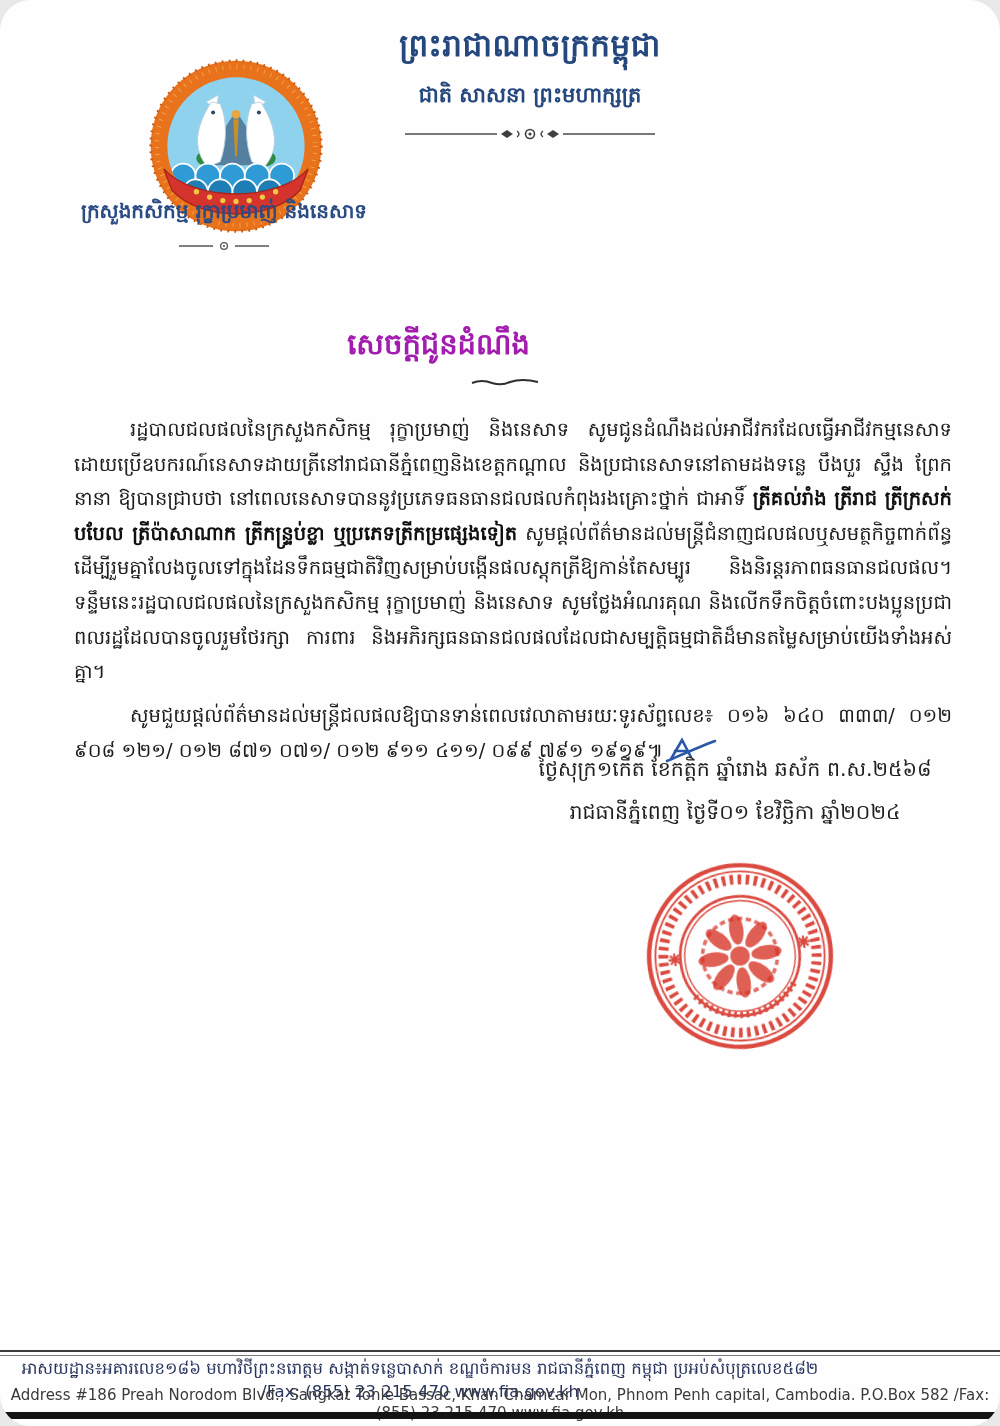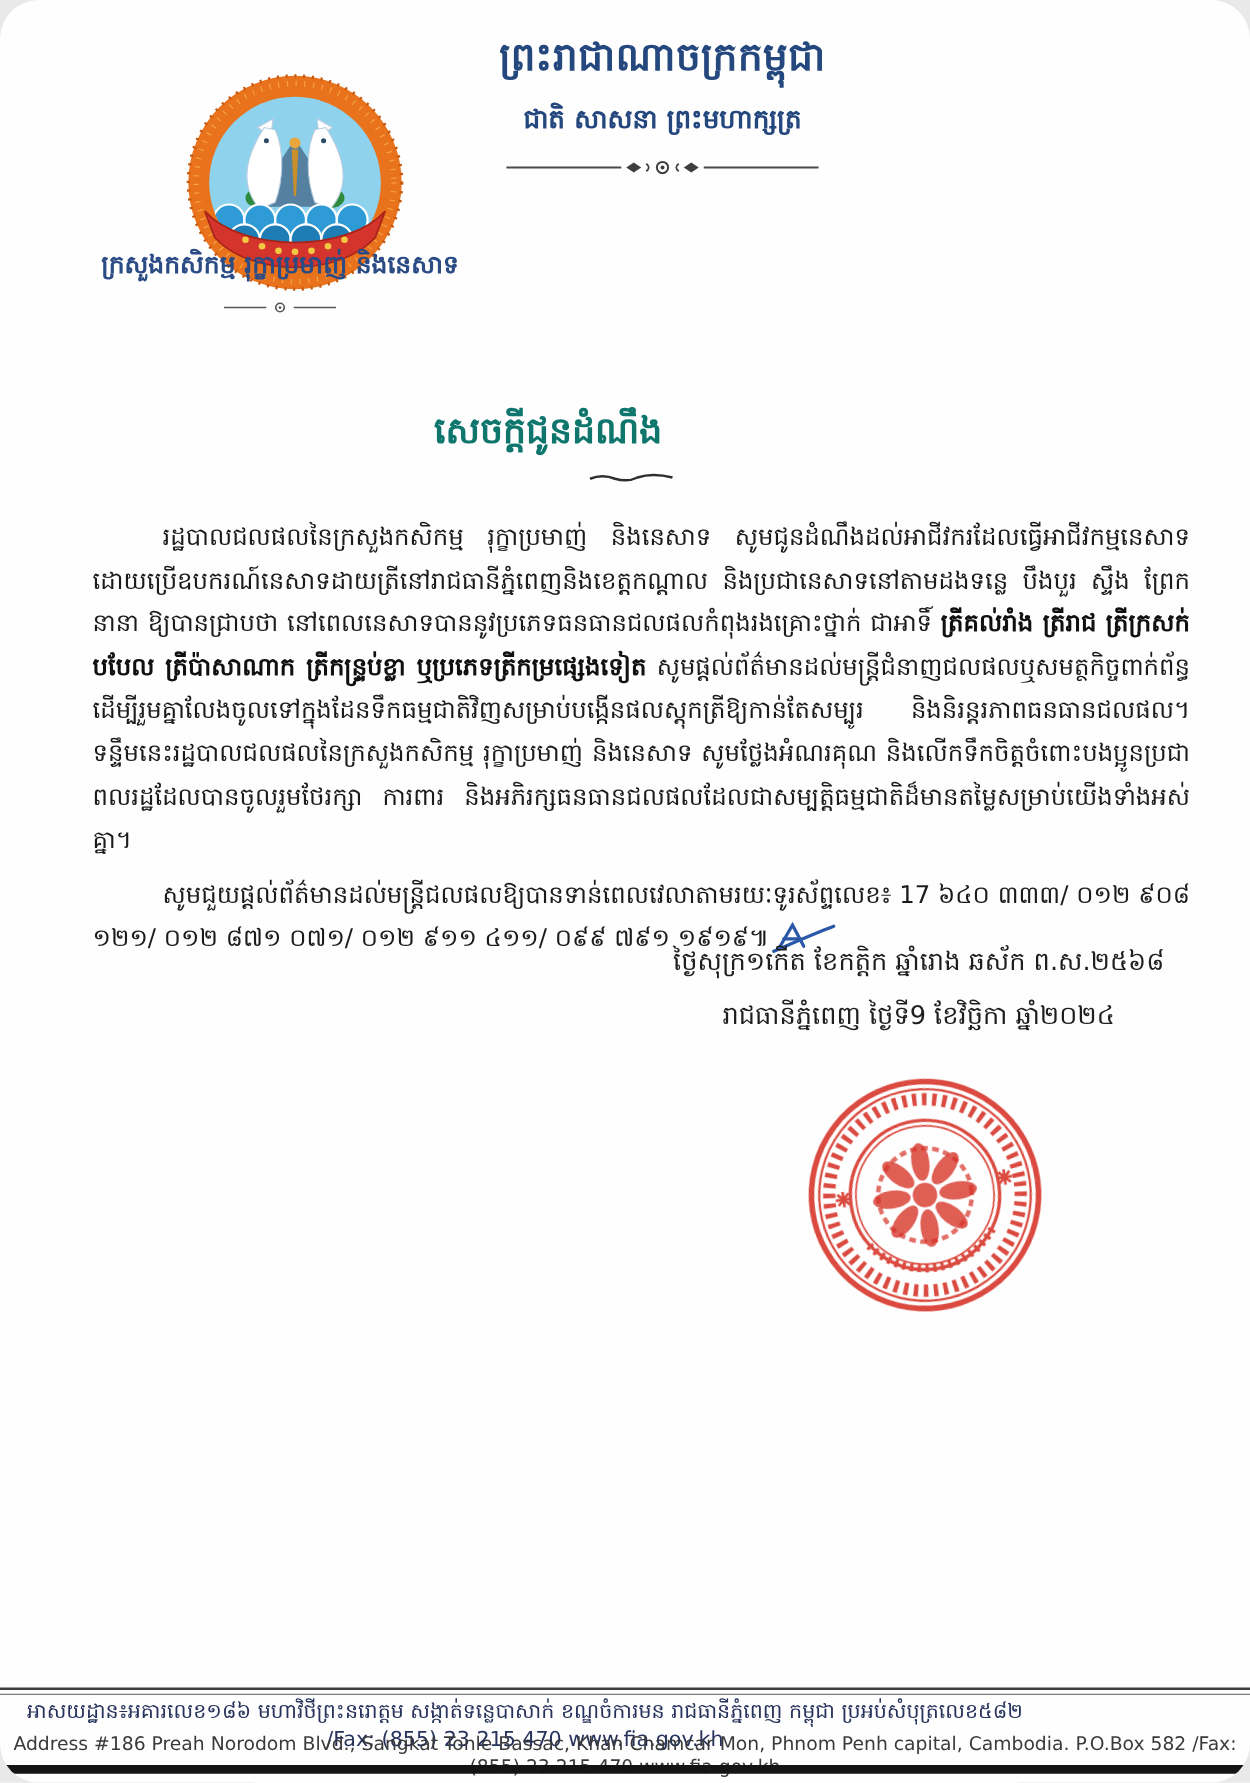--- a/index.html
+++ b/index.html
@@ -16,21 +16,21 @@
   .royal-header .line2{font-size:21px;font-weight:bold;margin-top:10px;}
   .header-ornament{margin-top:14px;}
   
   .emblem{position:absolute;left:148px;top:55px;width:176px;height:182px;}
   .agency{position:absolute;left:18px;top:198px;width:412px;text-align:center;color:#2b4b85;font-weight:bold;}
   .agency .line1{font-size:20px;}
   .agency .line2{font-size:21px;margin-top:8px;}
   .agency .mini-divider{margin-top:8px;}
   
   .doc-title{position:absolute;left:0;top:326px;width:877px;text-align:center;
-    font-size:29px;font-weight:bold;color:#0f766e;margin:0;}
+    font-size:29px;font-weight:bold;color:#a21caf;margin:0;}
   .title-divider{position:absolute;left:470px;top:372px;width:70px;}
   
   .body-para{position:absolute;left:62px;width:878px;margin:12px;
     font-size:19.5px;line-height:34.6px;text-align:justify;color:#1b1b1b;}
   .para1{top:401px;text-indent:56px;}
   .para2{top:687px;text-indent:56px;}
   .body-para strong{font-weight:700;color:#101010;}
   .pen-mark{display:inline-block;vertical-align:-6px;margin-left:2px;}
   
   .date-block{position:absolute;left:515px;top:748px;width:440px;text-align:center;
@@ -133,31 +133,31 @@
 
   <h1 class="doc-title">សេចក្តីជូនដំណឹង</h1>
   <div class="title-divider">
     <svg width="70" height="10" viewBox="0 0 70 10">
       <path d="M2,6 Q12,2 22,6 Q32,9 40,5 Q52,1 68,5" fill="none" stroke="#2e2e2e" stroke-width="2"></path>
     </svg>
   </div>
 
   <p class="body-para para1"><span>រដ្ឋបាលជលផលនៃក្រសួងកសិកម្ម រុក្ខាប្រមាញ់ និងនេសាទ សូមជូនដំណឹងដល់អាជីវករដែលធ្វើអាជីវកម្មនេសាទដោយប្រើឧបករណ៍នេសាទដាយត្រីនៅរាជធានីភ្នំពេញនិងខេត្តកណ្តាល និងប្រជានេសាទនៅតាមដងទន្លេ បឹងបួរ ស្ទឹង ព្រែកនានា ឱ្យបានជ្រាបថា នៅពេលនេសាទបាននូវប្រភេទធនធានជលផលកំពុងរងគ្រោះថ្នាក់ ជាអាទិ៍ </span><strong>ត្រីគល់រាំង ត្រីរាជ ត្រីក្រសក់ បបែល ត្រីប៉ាសាណាក ត្រីកន្ទ្រប់ខ្លា ឬប្រភេទត្រីកម្រផ្សេងទៀត</strong><span> សូមផ្តល់ព័ត៌មានដល់មន្ត្រីជំនាញជលផលឬសមត្ថកិច្ចពាក់ព័ន្ធ ដើម្បីរួមគ្នាលែងចូលទៅក្នុងដែនទឹកធម្មជាតិវិញសម្រាប់បង្កើនផលស្តុកត្រីឱ្យកាន់តែសម្បូរ និងនិរន្តរភាពធនធានជលផល។ ទន្ទឹមនេះរដ្ឋបាលជលផលនៃក្រសួងកសិកម្ម រុក្ខាប្រមាញ់ និងនេសាទ សូមថ្លែងអំណរគុណ និងលើកទឹកចិត្តចំពោះបងប្អូនប្រជាពលរដ្ឋដែលបានចូលរួមថែរក្សា ការពារ និងអភិរក្សធនធានជលផលដែលជាសម្បត្តិធម្មជាតិដ៏មានតម្លៃសម្រាប់យើងទាំងអស់គ្នា។</span></p>
 
-  <p class="body-para para2"><span>សូមជួយផ្តល់ព័ត៌មានដល់មន្ត្រីជលផលឱ្យបានទាន់ពេលវេលាតាមរយៈទូរស័ព្ទលេខ៖ 17 ៦៤០ ៣៣៣/ ០១២ ៩០៨ ១២១/ ០១២ ៨៧១ ០៧១/ ០១២ ៩១១ ៤១១/ ០៩៩ ៧៩១ ១៩១៩៕</span><svg class="pen-mark" width="52" height="28" viewBox="0 0 52 28">
+  <p class="body-para para2"><span>សូមជួយផ្តល់ព័ត៌មានដល់មន្ត្រីជលផលឱ្យបានទាន់ពេលវេលាតាមរយៈទូរស័ព្ទលេខ៖ ០១៦ ៦៤០ ៣៣៣/ ០១២ ៩០៨ ១២១/ ០១២ ៨៧១ ០៧១/ ០១២ ៩១១ ៤១១/ ០៩៩ ៧៩១ ១៩១៩៕</span><svg class="pen-mark" width="52" height="28" viewBox="0 0 52 28">
       <g fill="none" stroke="#2a57a8" stroke-width="2.6" stroke-linecap="round">
         <path d="M6,24 L17,5 L26,22"></path>
         <path d="M10,16 L23,16"></path>
         <path d="M2,26 C16,20 34,12 50,6"></path>
       </g>
     </svg></p>
 
   <div class="date-block">
     <div>ថ្ងៃសុក្រ១កើត ខែកត្តិក ឆ្នាំរោង ឆស័ក ព.ស.២៥៦៨</div>
-    <div>រាជធានីភ្នំពេញ ថ្ងៃទី9 ខែវិច្ឆិកា ឆ្នាំ២០២៤</div>
+    <div>រាជធានីភ្នំពេញ ថ្ងៃទី០១ ខែវិច្ឆិកា ឆ្នាំ២០២៤</div>
   </div>
 
   <div class="stamp">
     <svg width="196" height="196" viewBox="0 0 220 220">
       <g stroke="#d63226" fill="none" opacity="0.88">
         <circle cx="110" cy="110" r="102" stroke-width="5"></circle>
         <circle cx="110" cy="110" r="95" stroke-width="2"></circle>
         <circle cx="110" cy="110" r="86" stroke-width="11" stroke-dasharray="4 5"></circle>
         <circle cx="110" cy="110" r="67" stroke-width="3"></circle>
         <circle cx="110" cy="110" r="62" stroke-width="1.5"></circle>

